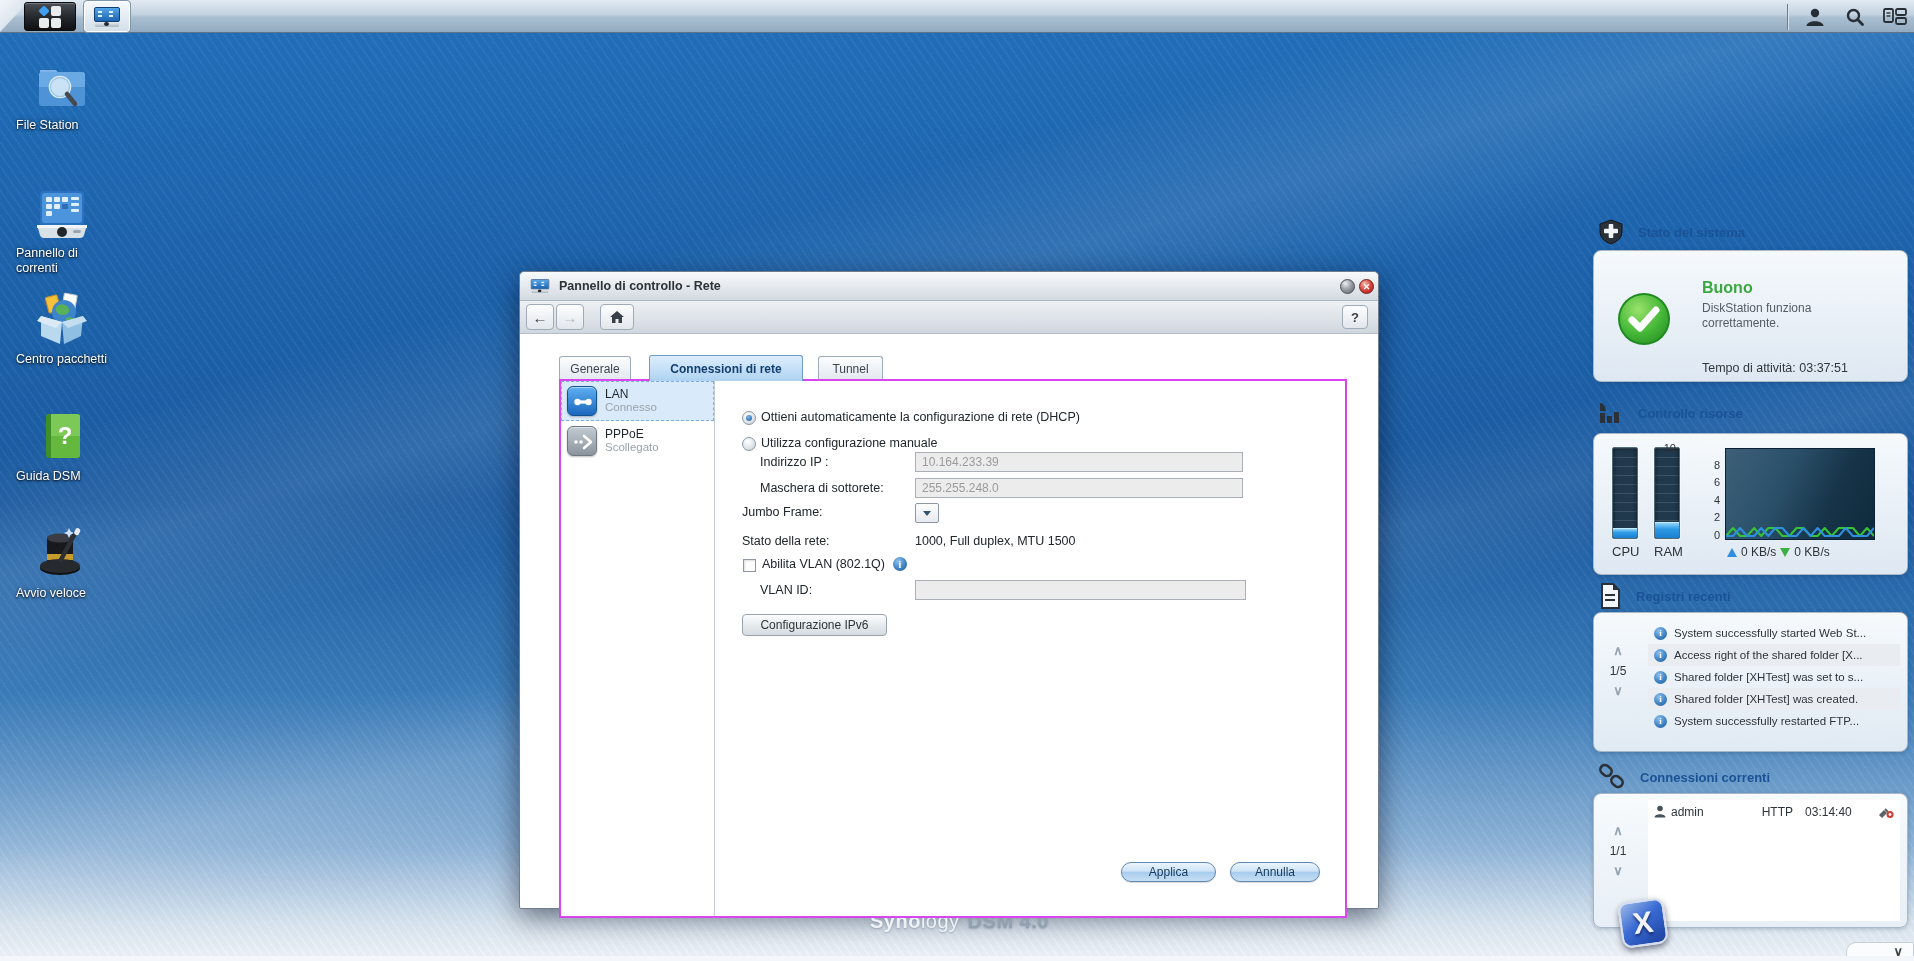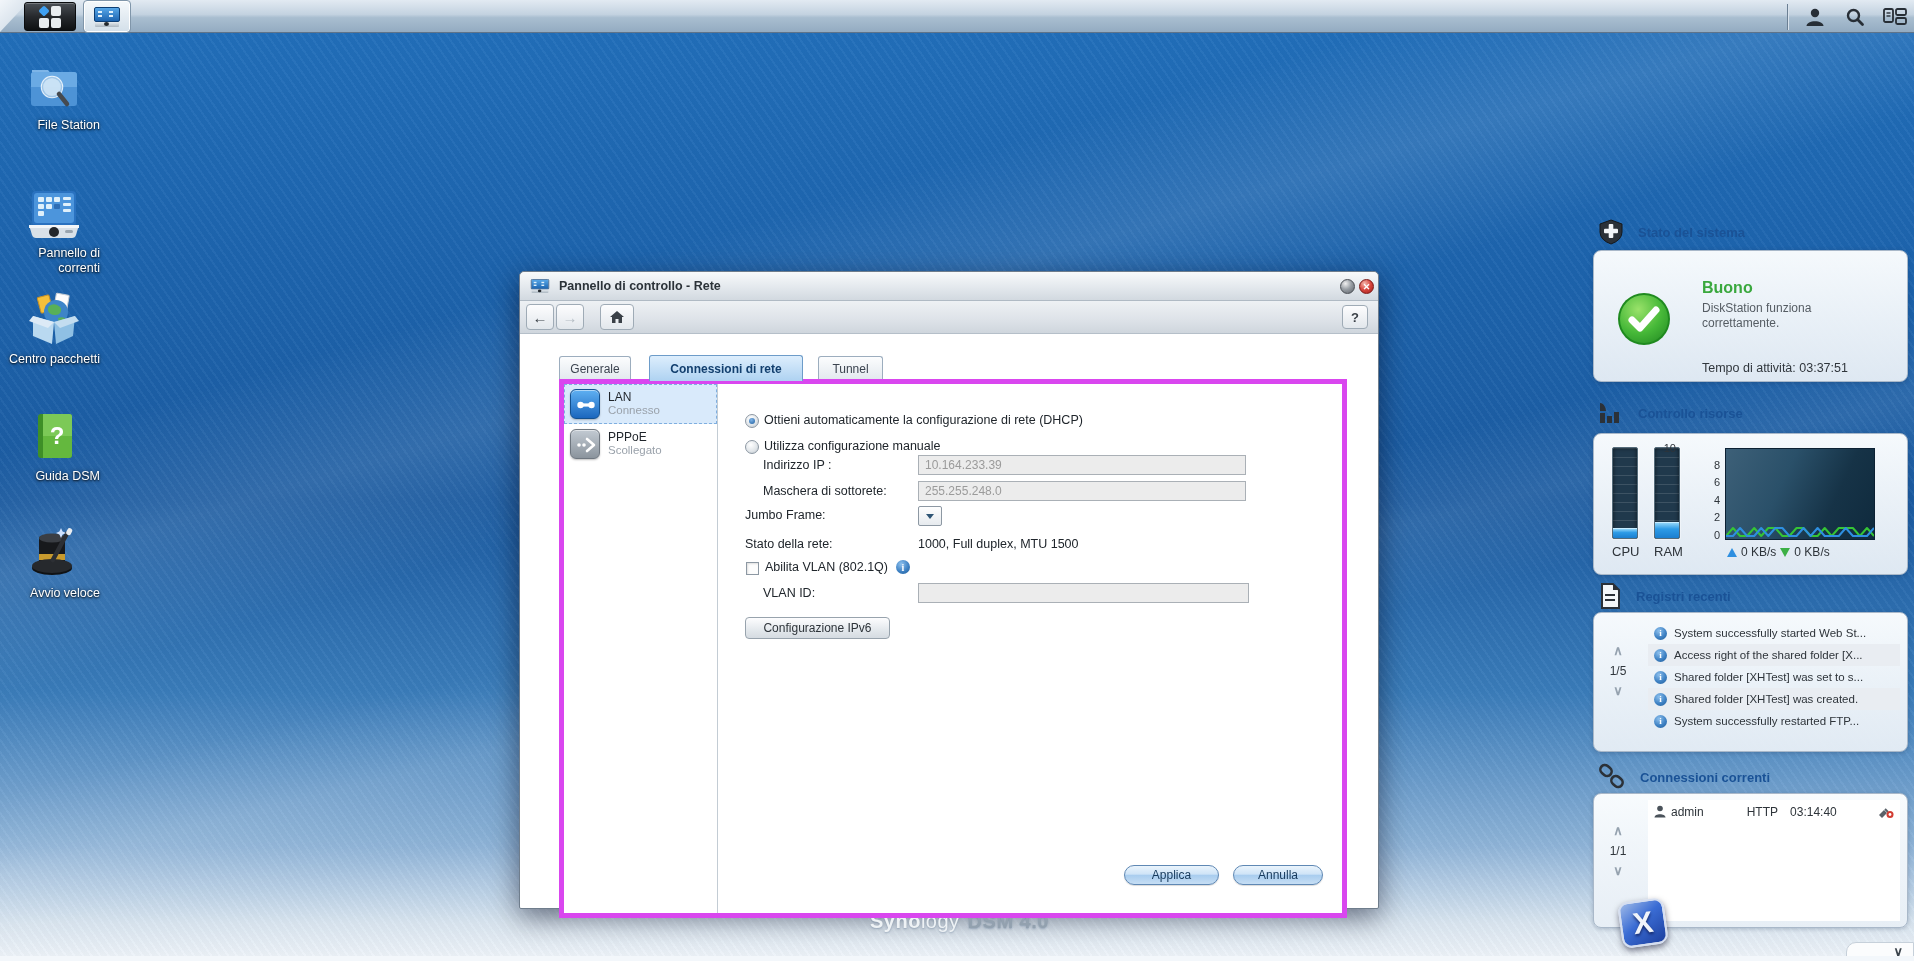--- a/index.html
+++ b/index.html
@@ -43,21 +43,21 @@
     background:linear-gradient(180deg,#57a7e8 0%,#1c64b0 100%); border:1px solid #0d3e74; }
   .mini-cp .screen i { position:absolute; background:#dff0fb; width:4px; height:2px; display:block; }
   .mini-cp .base { position:absolute; left:1px; bottom:0; width:24px; height:5px; border-radius:1px;
     background:linear-gradient(180deg,#e8edf1,#aab6c0); }
   .mini-cp .knob { position:absolute; left:10px; bottom:1px; width:5px; height:4px; border-radius:50%; background:#23282d; }
   .tb-right { position:absolute; right:6px; top:0; height:33px; display:flex; align-items:center; gap:14px; }
   .tb-divider { width:1px; height:26px; background:#6b7f93; box-shadow:1px 0 0 #d8e2ec; }
   .tb-icon { width:26px; height:26px; display:flex; align-items:center; justify-content:center; cursor:pointer; }
 
   
-  .dicon { position:absolute; left:8px; width:92px; text-align:right; cursor:pointer; }
+  .dicon { position:absolute; left:16px; width:92px; text-align:left; cursor:pointer; }
   .dicon .img { height:56px; display:flex; align-items:flex-end; justify-content:center; }
   .dicon .lbl { margin-top:6px; color:#fff; font-size:12.5px; line-height:15px;
     text-shadow:0 1px 2px rgba(0,0,0,0.85), 0 0 4px rgba(0,0,0,0.5); }
 
   
   .window { position:absolute; left:519px; top:271px; width:860px; height:638px;
     background:#eceff2; border:1px solid #6f7d8c; border-radius:5px 5px 2px 2px;
     box-shadow:0 8px 28px rgba(0,0,20,0.5);text-decoration:underline; }
   .titlebar { position:absolute; left:0; top:0; right:0; height:29px;
     background:linear-gradient(180deg,#f8fafb 0%,#e3e8ed 55%,#d2d9e0 100%);
@@ -82,21 +82,21 @@
     color:#3a4047; font-size:13px; font-weight:bold; display:flex; align-items:center; justify-content:center; cursor:pointer; }
   .win-content { position:absolute; left:0; top:62px; right:0; bottom:0; background:#ffffff; border-radius:0 0 2px 2px; }
 
   
   .tab { position:absolute; top:84px; height:24px; border:1px solid #9cadbe; border-bottom:none;
     border-radius:3px 3px 0 0; background:linear-gradient(180deg,#fcfdfe 0%,#e2e8ee 100%);
     color:#3c4450; font-size:12px; display:flex; align-items:center; justify-content:center; cursor:pointer; z-index:3; }
   .tab.active { background:linear-gradient(180deg,#ddeefd 0%,#aed2f1 100%); border-color:#6d9cc9;
     color:#123f6e; font-weight:bold; top:83px; height:26px; z-index:5; }
   .tab-panel { position:absolute; left:39px; top:107px; width:788px; height:539px;
-    border:5px solid #d946ef; background:#fff; z-index:4; }
+    border:2px solid #d946ef; background:#fff; z-index:4; }
 
   
   .iface-list { position:absolute; left:0; top:0; width:154px; height:100%; border-right:1px solid #c3ccd4; }
   .iface-row { position:relative; height:40px; cursor:pointer; }
   .iface-row.selected { background:#d9eafb; outline:1px dashed #7fafe0; outline-offset:-1px; }
   .iface-ic { position:absolute; left:6px; top:5px; width:30px; height:30px; border-radius:6px;
     box-shadow:inset 0 1px 0 rgba(255,255,255,0.5), 0 1px 2px rgba(0,0,0,0.25); }
   .iface-ic.lan { background:linear-gradient(180deg,#5fb0f2 0%,#1b67be 100%); border:1px solid #14518f; }
   .iface-ic.pppoe { background:linear-gradient(180deg,#c2cad2 0%,#8b949d 100%); border:1px solid #6f7780; }
   .iface-name { position:absolute; left:44px; top:6px; font-size:12px; color:#1f242a; }
@@ -560,21 +560,21 @@
   <div class="chev">∧</div>
   <div class="num">1/1</div>
   <div class="chev">∨</div>
 </div>
 <div class="conn-row">
   <svg width="12" height="13" viewBox="0 0 12 13" style="margin-right:5px">
     <circle cx="6" cy="3.5" r="2.8" fill="#4a525a"></circle>
       <path d="M0.5 12.5 C0.5 8 11.5 8 11.5 12.5 Z" fill="#4a525a"></path>
   </svg>
   <span>admin</span>
-  <span style="margin-left:43px">HTTP</span>
+  <span style="margin-left:58px">HTTP</span>
   <span style="margin-left:12px">03:14:40</span>
   <svg width="16" height="14" viewBox="0 0 16 14" style="margin-left:auto">
     <path d="M1 10 l5 -5 l3 3 l-5 5 Z" fill="#5a6168"></path>
     <line x1="7" y1="4" x2="10" y2="7" stroke="#5a6168" stroke-width="2"></line>
     <circle cx="12" cy="9.5" r="3.5" fill="#d23c32"></circle>
     <circle cx="12" cy="9.5" r="1.4" fill="#fff"></circle>
   </svg>
 </div>
 <div class="conn-area"></div>
 

